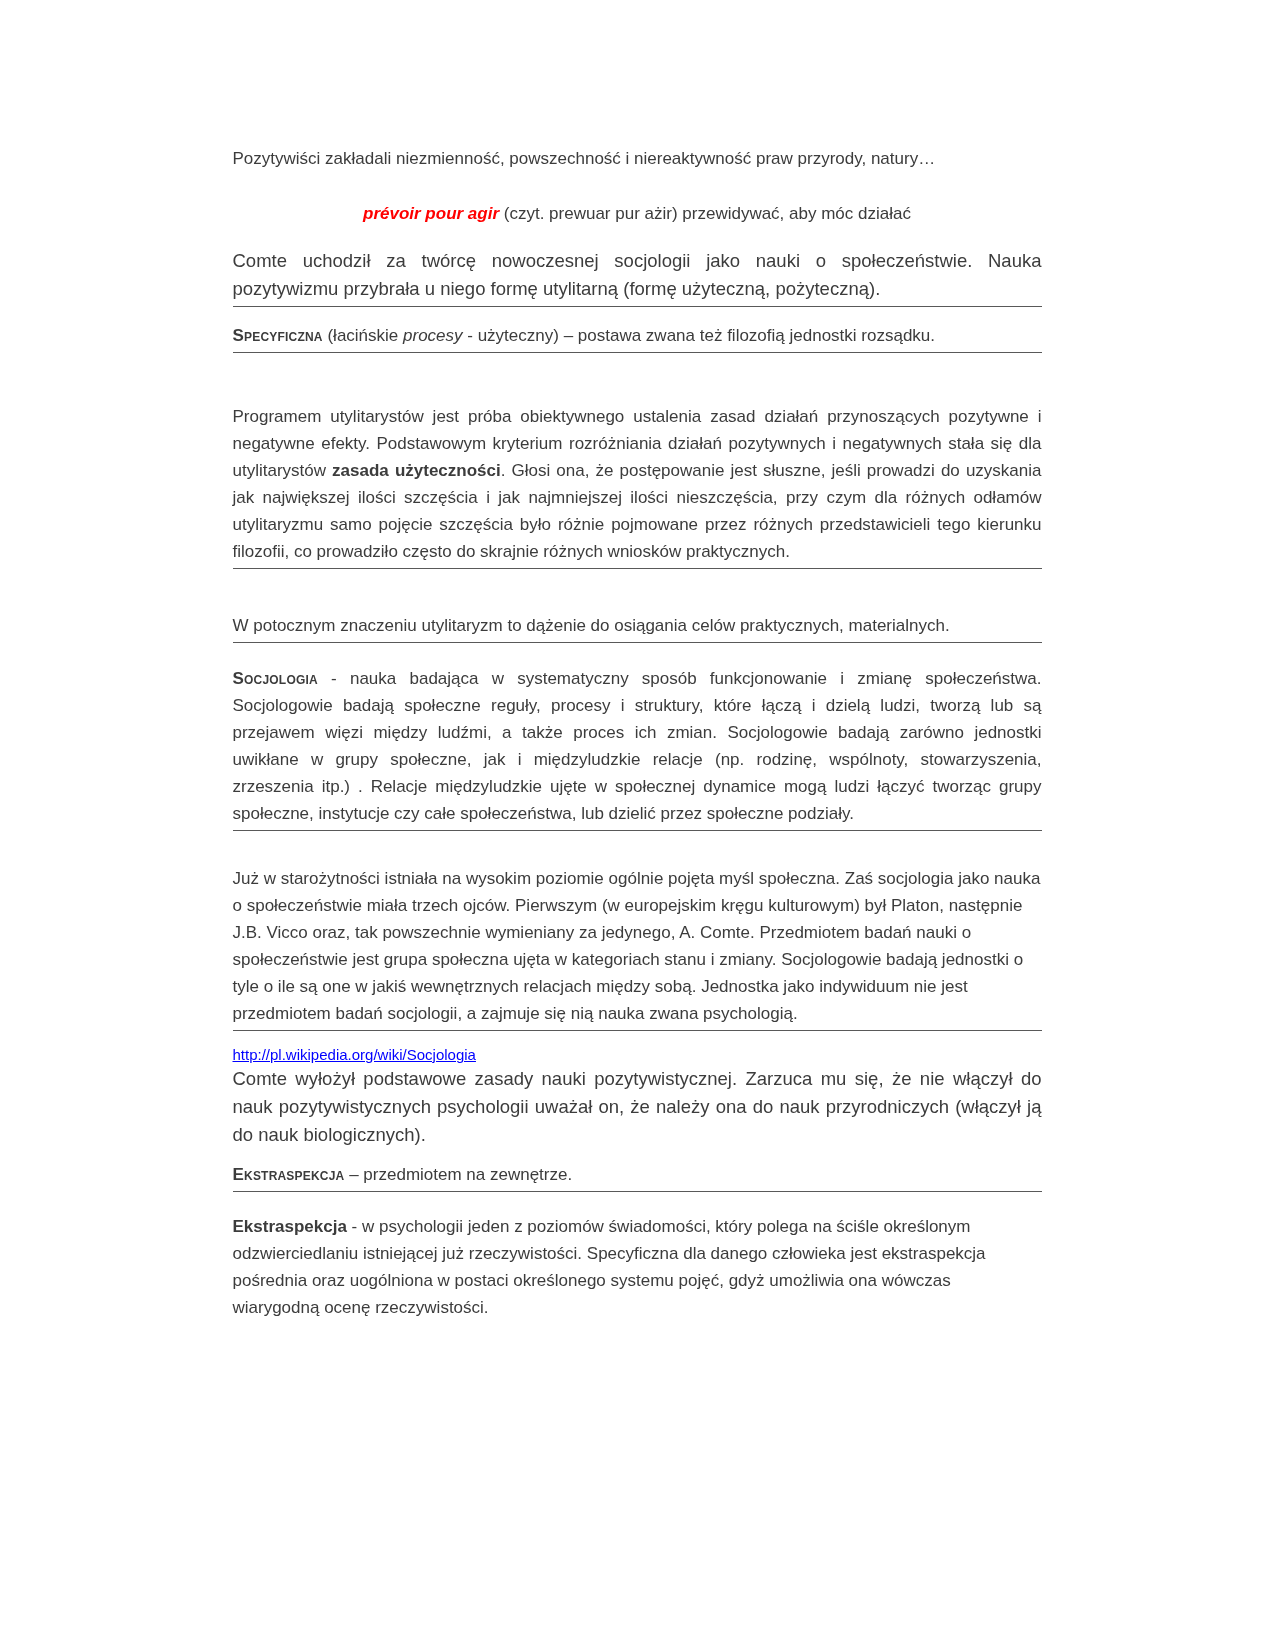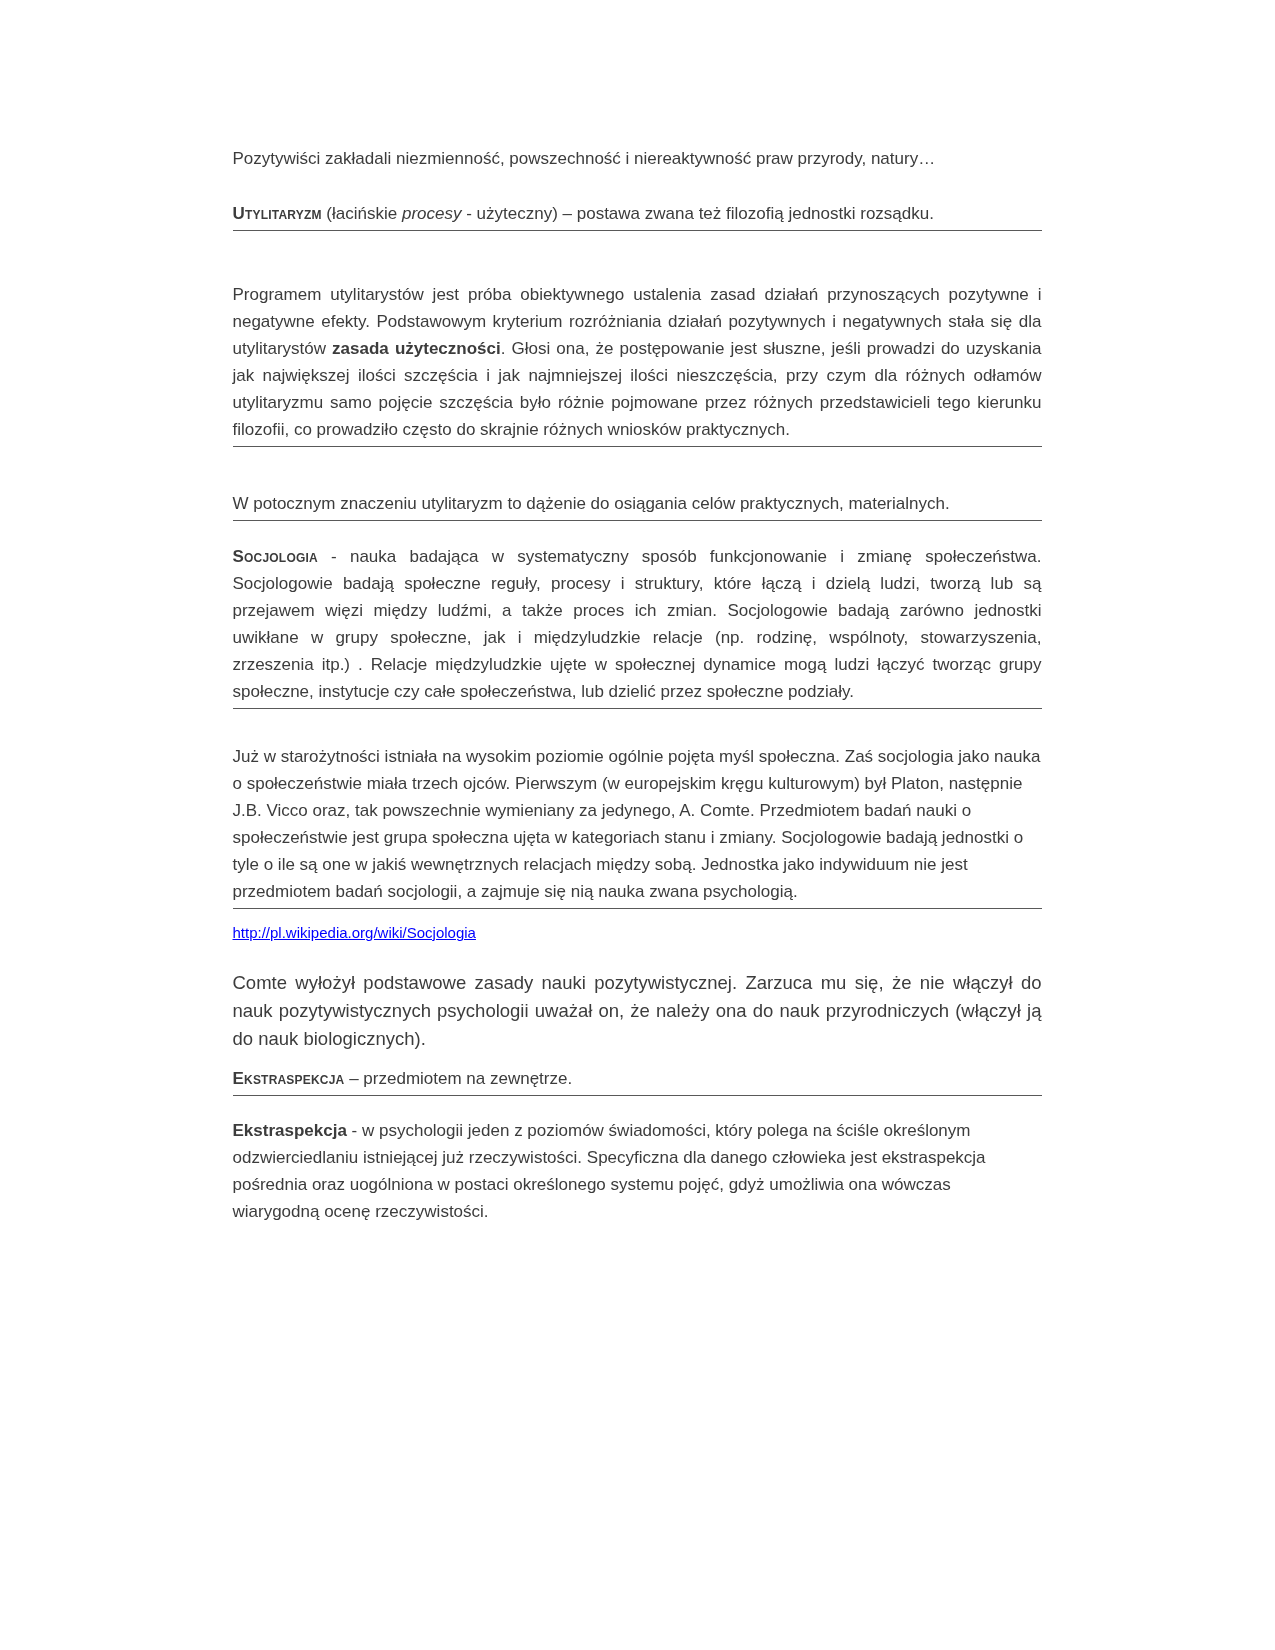--- a/index.html
+++ b/index.html
@@ -44,35 +44,37 @@
     cursor: pointer;
   }
 </style>
 </head>
 <body>
 
 <div class="page">
 
   <p class="body left" style="margin-bottom:28px"><span>Pozytywiści zakładali niezmienność, powszechność i niereaktywność praw przyrody, natury…</span></p>
 
+  <p class="body center" style="margin-bottom:20px"><span class="red-italic">prévoir pour agir</span><span> (czyt. prewuar pur ażir) przewidywać, aby móc działać</span></p>
 
+  <p class="lede justify ruled" style="margin-bottom:15px"><span>Comte uchodził za twórcę nowoczesnej socjologii jako nauki o społeczeństwie. Nauka pozytywizmu przybrała u niego formę utylitarną (formę użyteczną, pożyteczną).</span></p>
 
-  <p class="body left ruled" style="margin-bottom:50px"><span class="term">Utylitaryzm</span><span> (łacińskie </span><span class="italic">procesy</span><span> - użyteczny) – postawa zwana też filozofią jednostki rozsądku.</span></p>
+  <p class="body left ruled" style="margin-bottom:50px"><span class="term">Specyficzna</span><span> (łacińskie </span><span class="italic">procesy</span><span> - użyteczny) – postawa zwana też filozofią jednostki rozsądku.</span></p>
 
   <p class="body justify ruled" style="margin-bottom:43px"><span>Programem utylitarystów jest próba obiektywnego ustalenia zasad działań przynoszących pozytywne i negatywne efekty. Podstawowym kryterium rozróżniania działań pozytywnych i negatywnych stała się dla utylitarystów </span><span class="bold">zasada użyteczności</span><span>. Głosi ona, że postępowanie jest słuszne, jeśli prowadzi do uzyskania jak największej ilości szczęścia i jak najmniejszej ilości nieszczęścia, przy czym dla różnych odłamów utylitaryzmu samo pojęcie szczęścia było różnie pojmowane przez różnych przedstawicieli tego kierunku filozofii, co prowadziło często do skrajnie różnych wniosków praktycznych.</span></p>
 
   <p class="body left ruled" style="margin-bottom:22px"><span>W potocznym znaczeniu utylitaryzm to dążenie do osiągania celów praktycznych, materialnych.</span></p>
 
 
 
   <p class="body justify ruled" style="margin-bottom:34px"><span class="term">Socjologia</span><span> - nauka badająca w systematyczny sposób funkcjonowanie i zmianę społeczeństwa. Socjologowie badają społeczne reguły, procesy i struktury, które łączą i dzielą ludzi, tworzą lub są przejawem więzi między ludźmi, a także proces ich zmian. Socjologowie badają zarówno jednostki uwikłane w grupy społeczne, jak i międzyludzkie relacje (np. rodzinę, wspólnoty, stowarzyszenia, zrzeszenia itp.) . Relacje międzyludzkie ujęte w społecznej dynamice mogą ludzi łączyć tworząc grupy społeczne, instytucje czy całe społeczeństwa, lub dzielić przez społeczne podziały.</span></p>
 
   <p class="body left ruled" style="margin-bottom:14px"><span>Już w starożytności istniała na wysokim poziomie ogólnie pojęta myśl społeczna. Zaś socjologia jako nauka o społeczeństwie miała trzech ojców. Pierwszym (w europejskim kręgu kulturowym) był Platon, następnie J.B. Vicco oraz, tak powszechnie wymieniany za jedynego, A. Comte. Przedmiotem badań nauki o społeczeństwie jest grupa społeczna ujęta w kategoriach stanu i zmiany. Socjologowie badają jednostki o tyle o ile są one w jakiś wewnętrznych relacjach między sobą. Jednostka jako indywiduum nie jest przedmiotem badań socjologii, a zajmuje się nią nauka zwana psychologią.</span></p>
 
-  <p class="small left" style="margin-bottom:26px"><a class="link" href="#">http://pl.wikipedia.org/wiki/Socjologia</a></p>
+  <p class="small left" style=""><a class="link" href="#">http://pl.wikipedia.org/wiki/Socjologia</a></p>
 
   <p class="lede justify" style="margin-bottom:12px"><span>Comte wyłożył podstawowe zasady nauki pozytywistycznej. Zarzuca mu się, że nie włączył do nauk pozytywistycznych psychologii uważał on, że należy ona do nauk przyrodniczych (włączył ją do nauk biologicznych).</span></p>
 
   <p class="body left ruled" style="margin-bottom:21px"><span class="term">Ekstraspekcja</span><span> – przedmiotem na zewnętrze.</span></p>
 
   <p class="body left"><span class="bold">Ekstraspekcja</span><span> - w psychologii jeden z poziomów świadomości, który polega na ściśle określonym odzwierciedlaniu istniejącej już rzeczywistości. Specyficzna dla danego człowieka jest ekstraspekcja pośrednia oraz uogólniona w postaci określonego systemu pojęć, gdyż umożliwia ona wówczas wiarygodną ocenę rzeczywistości.</span></p>
 
 </div>
 
 </body></html>

